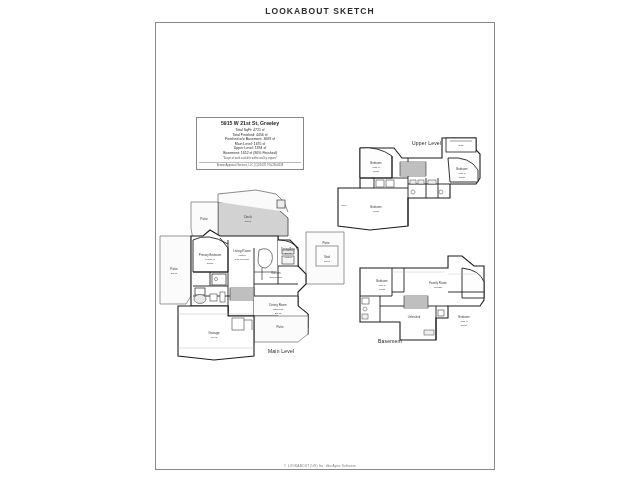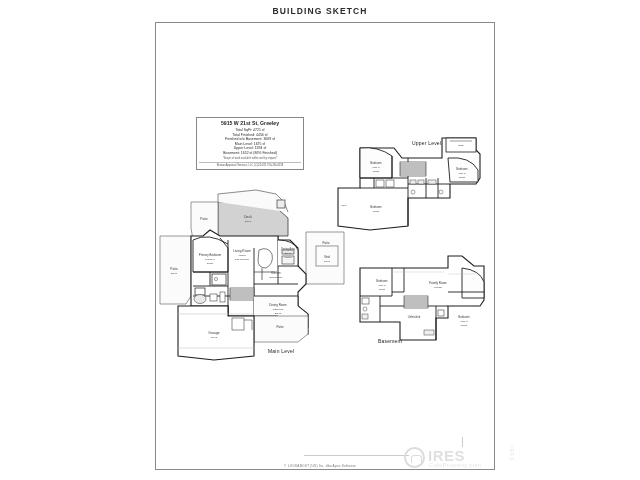--- a/index.html
+++ b/index.html
@@ -97,21 +97,21 @@
   }
   .wm-hline{
     position:absolute;left:-100px;top:12px;width:105px;height:1px;background:#9a9a9a;
   }
 </style>
 </head>
 <body>
 
 <div id="page">
 
-  <div class="doc-title">BUILDING SKETCH</div>
+  <div class="doc-title">LOOKABOUT SKETCH</div>
 
   <div class="sheet"></div>
 
   <div class="info-block">
     <div class="info-addr">5915 W 21st St, Greeley</div>
     <div class="info-line">Total SqFt: 4721 sf</div>
     <div class="info-line">Total Finished: 4456 sf</div>
     <div class="info-line">Finished w/o Basement: 3069 sf</div>
     <div class="info-line">Main Level: 1675 sf</div>
     <div class="info-line">Upper Level: 1394 sf</div>
@@ -328,22 +328,14 @@
         <text x="112" y="70" font-size="2.3">Walk-in</text>
         <text x="112" y="74" font-size="2.3">Closet</text>
         <text x="62" y="66" font-size="2.6">Unfinished</text>
       </g>
     </svg>
     <div class="lvl-label" style="left:26px;top:86px;">Basement</div>
   </div>
 
   <div class="footer">© LOOKABOUT (US) Inc.  dba Apex Software</div>
 
-  <div class="wm">
-    <div class="wm-hline"></div>
-    <div class="wm-tick"></div>
-    <div class="wm-ring"></div>
-    <div class="wm-ires">IRES</div>
-    <div class="wm-sub">ColoProperty.com</div>
-    <div class="wm-side">IRES</div>
-  </div>
 
 </div>
 
 </body></html>

